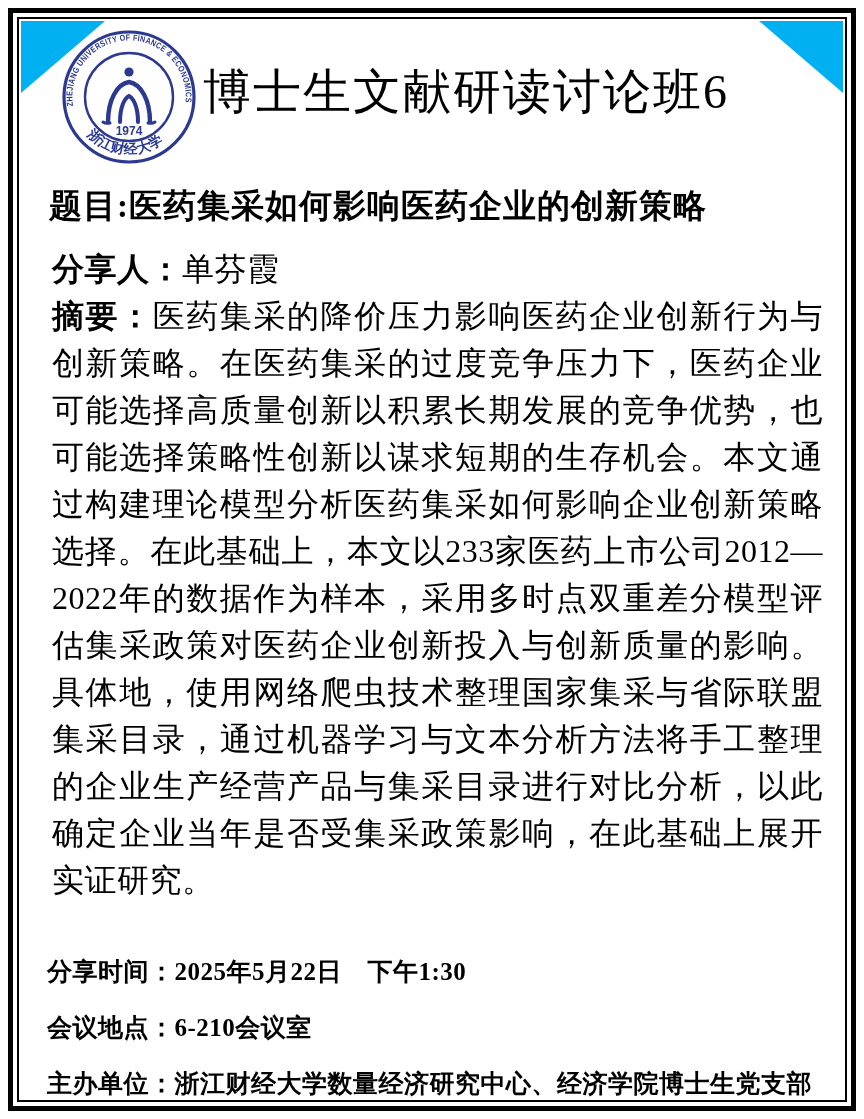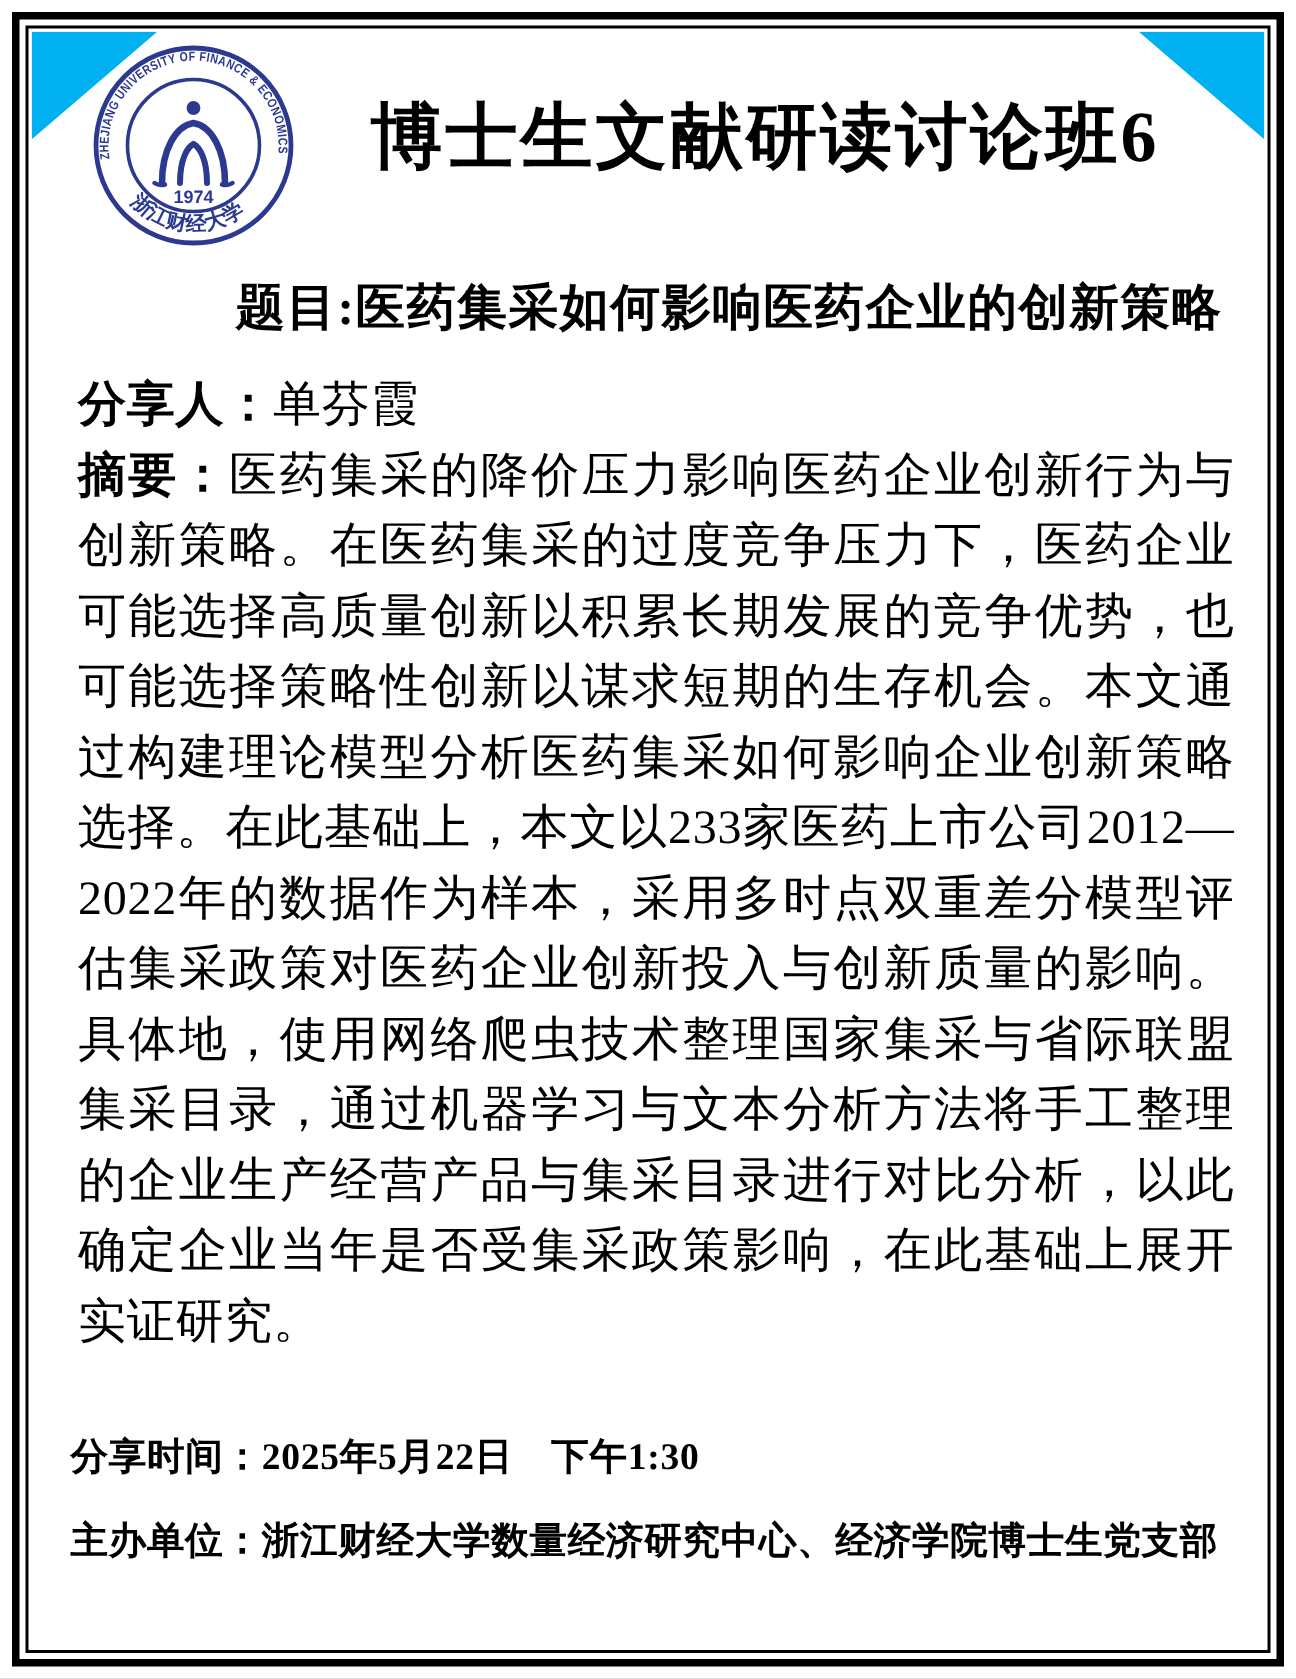--- a/index.html
+++ b/index.html
@@ -10,25 +10,25 @@
   }
   .border-outer{position:absolute;inset:8px;border:5px solid #000;pointer-events:none;}
   .border-inner{position:absolute;inset:17px;border:2px solid #000;pointer-events:none;}
   .tri{position:absolute;background:#00b0f0;width:84px;height:72px;}
   .tri-tl{left:21px;top:21px;clip-path:polygon(0 0,100% 0,0 100%);}
   .tri-tr{right:21px;top:21px;clip-path:polygon(0 0,100% 0,100% 100%);}
   .content{position:absolute;inset:19px;}
   .header{display:flex;align-items:center;padding:8px 24px 0 40px;}
   .logo{width:140px;height:140px;flex:0 0 auto;}
   .title{
-    flex:1;text-align:center;font-size:48px;font-weight:bold;
+    flex:1;font-size:48px;font-weight:normal;
     letter-spacing:2px;padding:0 4px 10px 4px;line-height:1.15;
   }
   .topic{
-    text-align:right;font-size:33px;font-weight:600;
+    text-align:left;font-size:33px;font-weight:600;
     line-height:1.42;margin:16px 30px 0 30px;letter-spacing:1px;
   }
   .body{
     margin:16px 22px 0 33px;font-size:32px;line-height:47px;
     text-align:justify;letter-spacing:0.5px;
   }
   .body p{margin:0;}
   .lbl{font-weight:bold;}
   .footer{margin:52px 22px 0 28px;font-size:25px;font-weight:bold;}
   .footer .row{margin-bottom:25px;line-height:1.25;letter-spacing:0.5px;margin-top:19px;}
@@ -77,18 +77,19 @@
       <div>题目:医药集采如何影响医药企业的创新策略</div>
     </div>
 
     <div class="body">
       <p><span class="lbl">分享人：</span><span>单芬霞</span></p>
       <p><span class="lbl">摘要：</span><span>医药集采的降价压力影响医药企业创新行为与创新策略。在医药集采的过度竞争压力下，医药企业可能选择高质量创新以积累长期发展的竞争优势，也可能选择策略性创新以谋求短期的生存机会。本文通过构建理论模型分析医药集采如何影响企业创新策略选择。在此基础上，本文以233家医药上市公司2012—2022年的数据作为样本，采用多时点双重差分模型评估集采政策对医药企业创新投入与创新质量的影响。具体地，使用网络爬虫技术整理国家集采与省际联盟集采目录，通过机器学习与文本分析方法将手工整理的企业生产经营产品与集采目录进行对比分析，以此确定企业当年是否受集采政策影响，在此基础上展开实证研究。</span></p>
     </div>
 
     <div class="footer">
       <div class="row"><span>分享时间：</span><span>2025年5月22日　下午1:30</span></div>
+      <div class="row"><span>会议地点：</span><span>6-210会议室</span></div>
       <div class="row"><span>主办单位：</span><span>浙江财经大学数量经济研究中心、经济学院博士生党支部</span></div>
 
     </div>
 
   </div>
 </div>
 
 </body></html>

